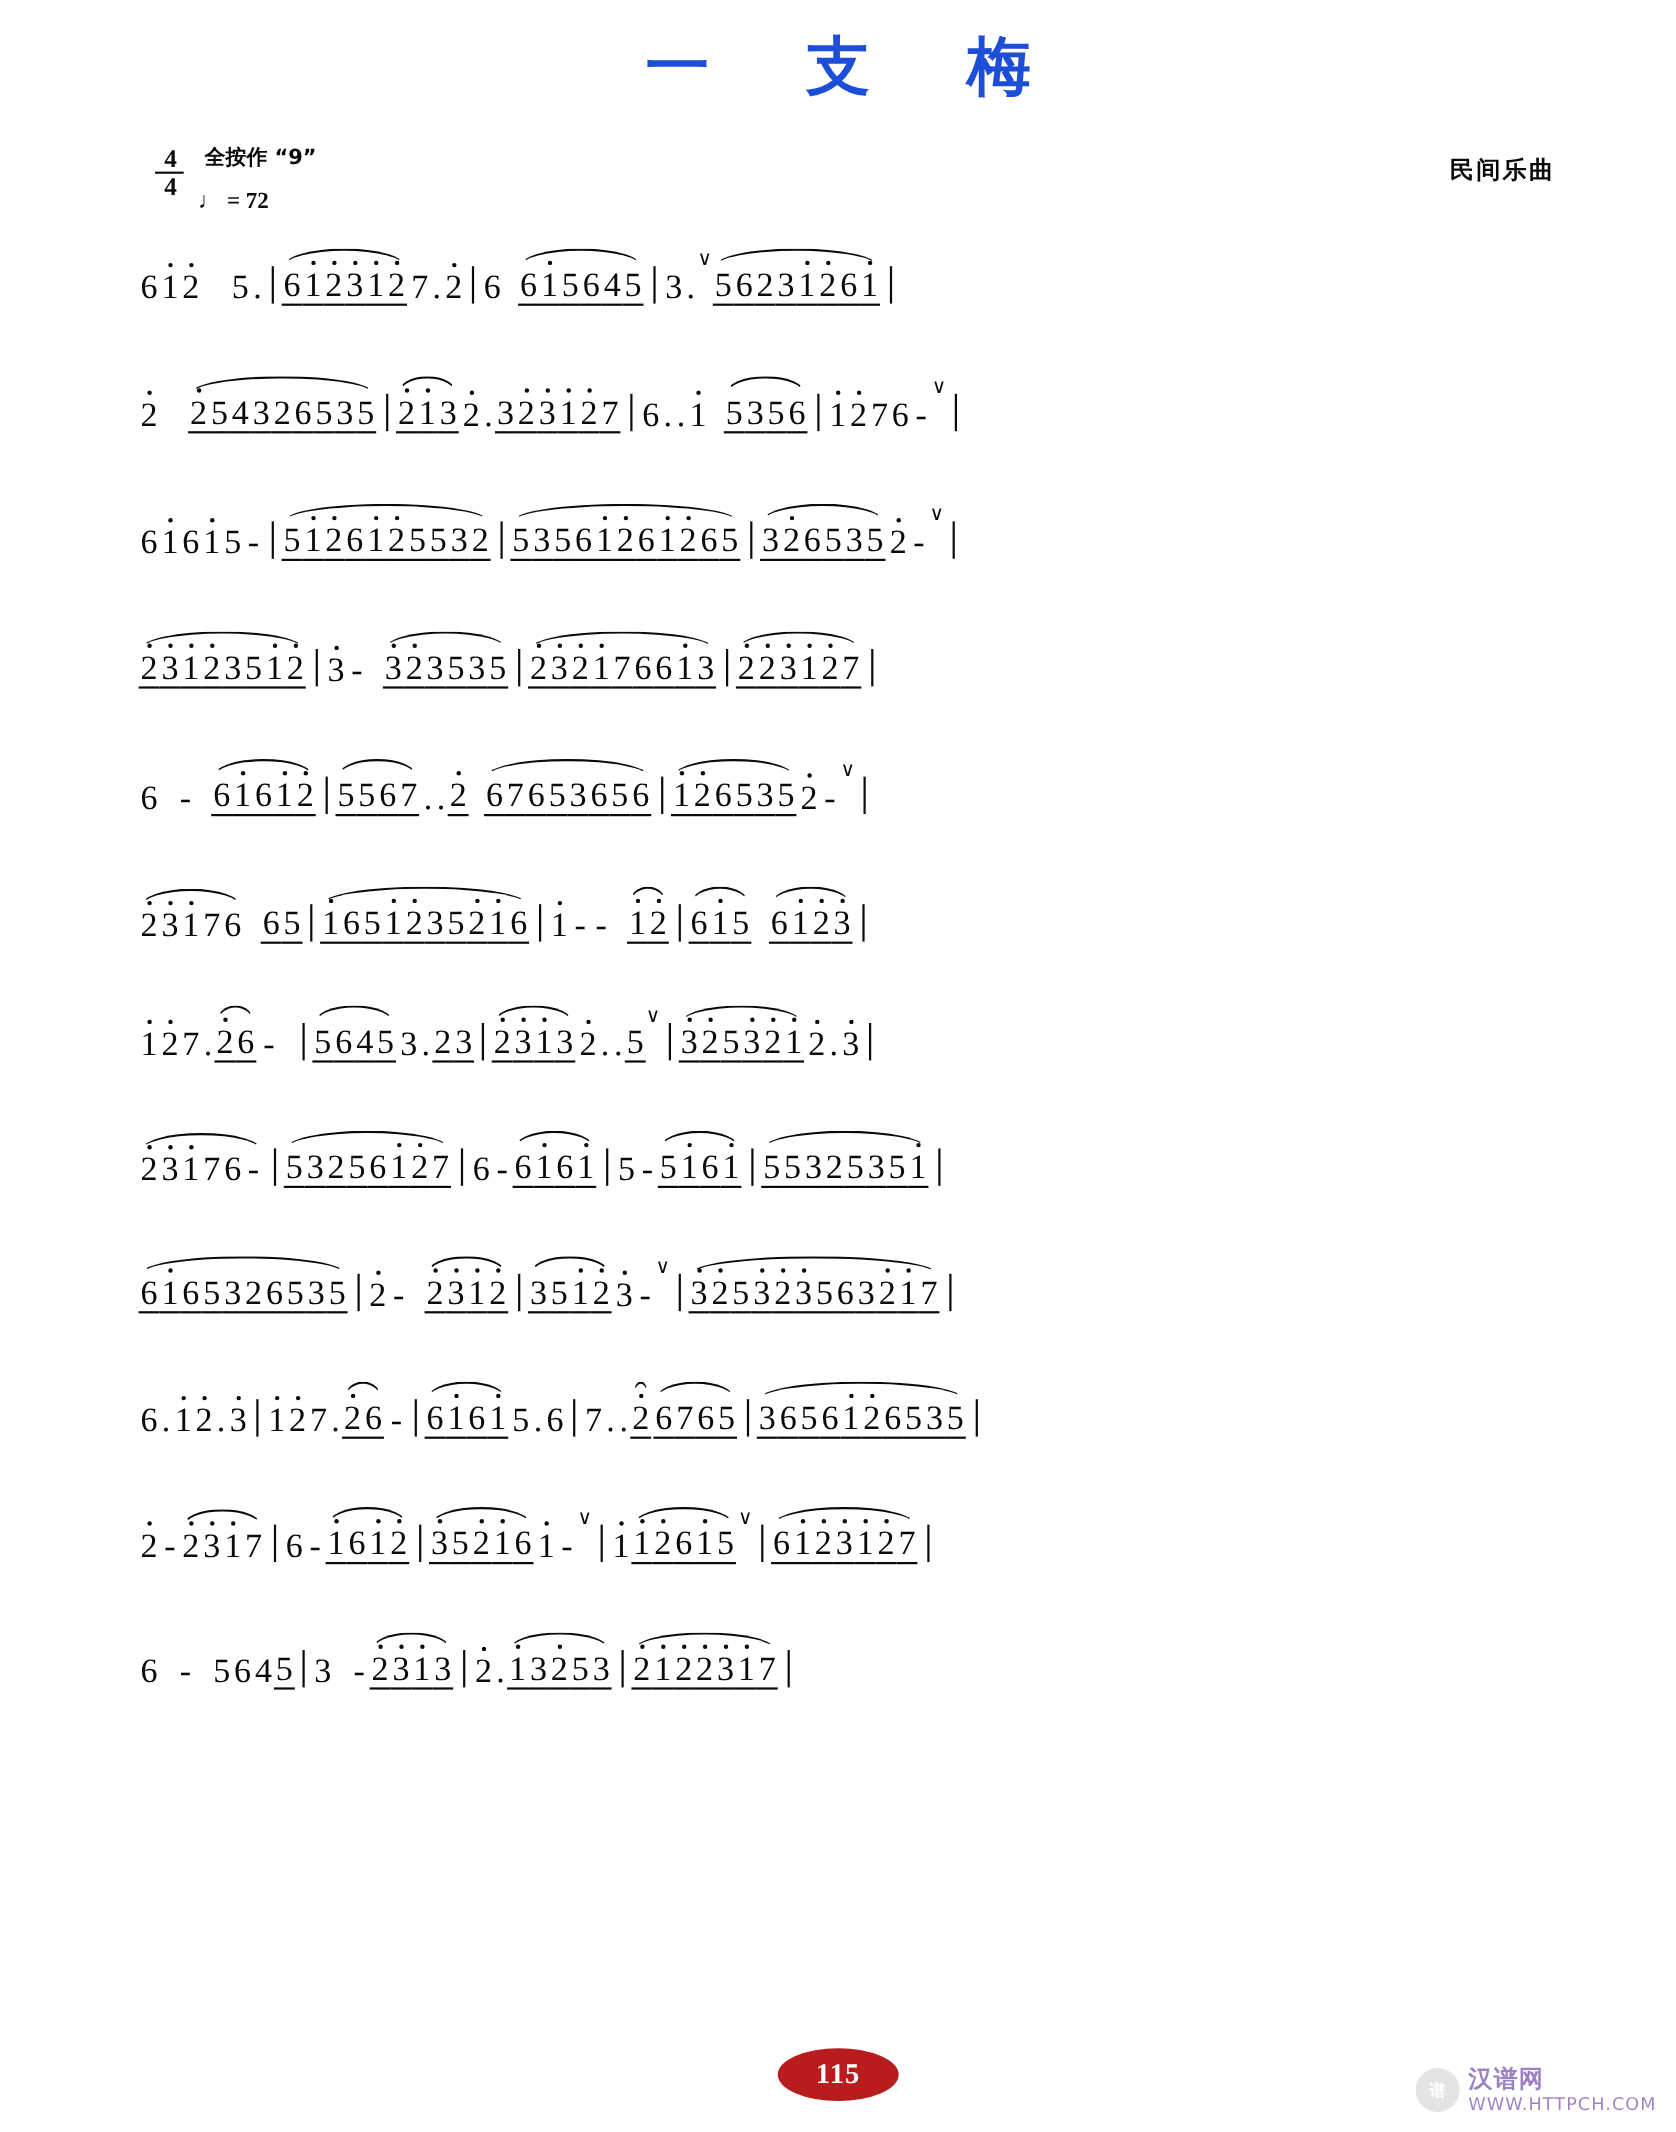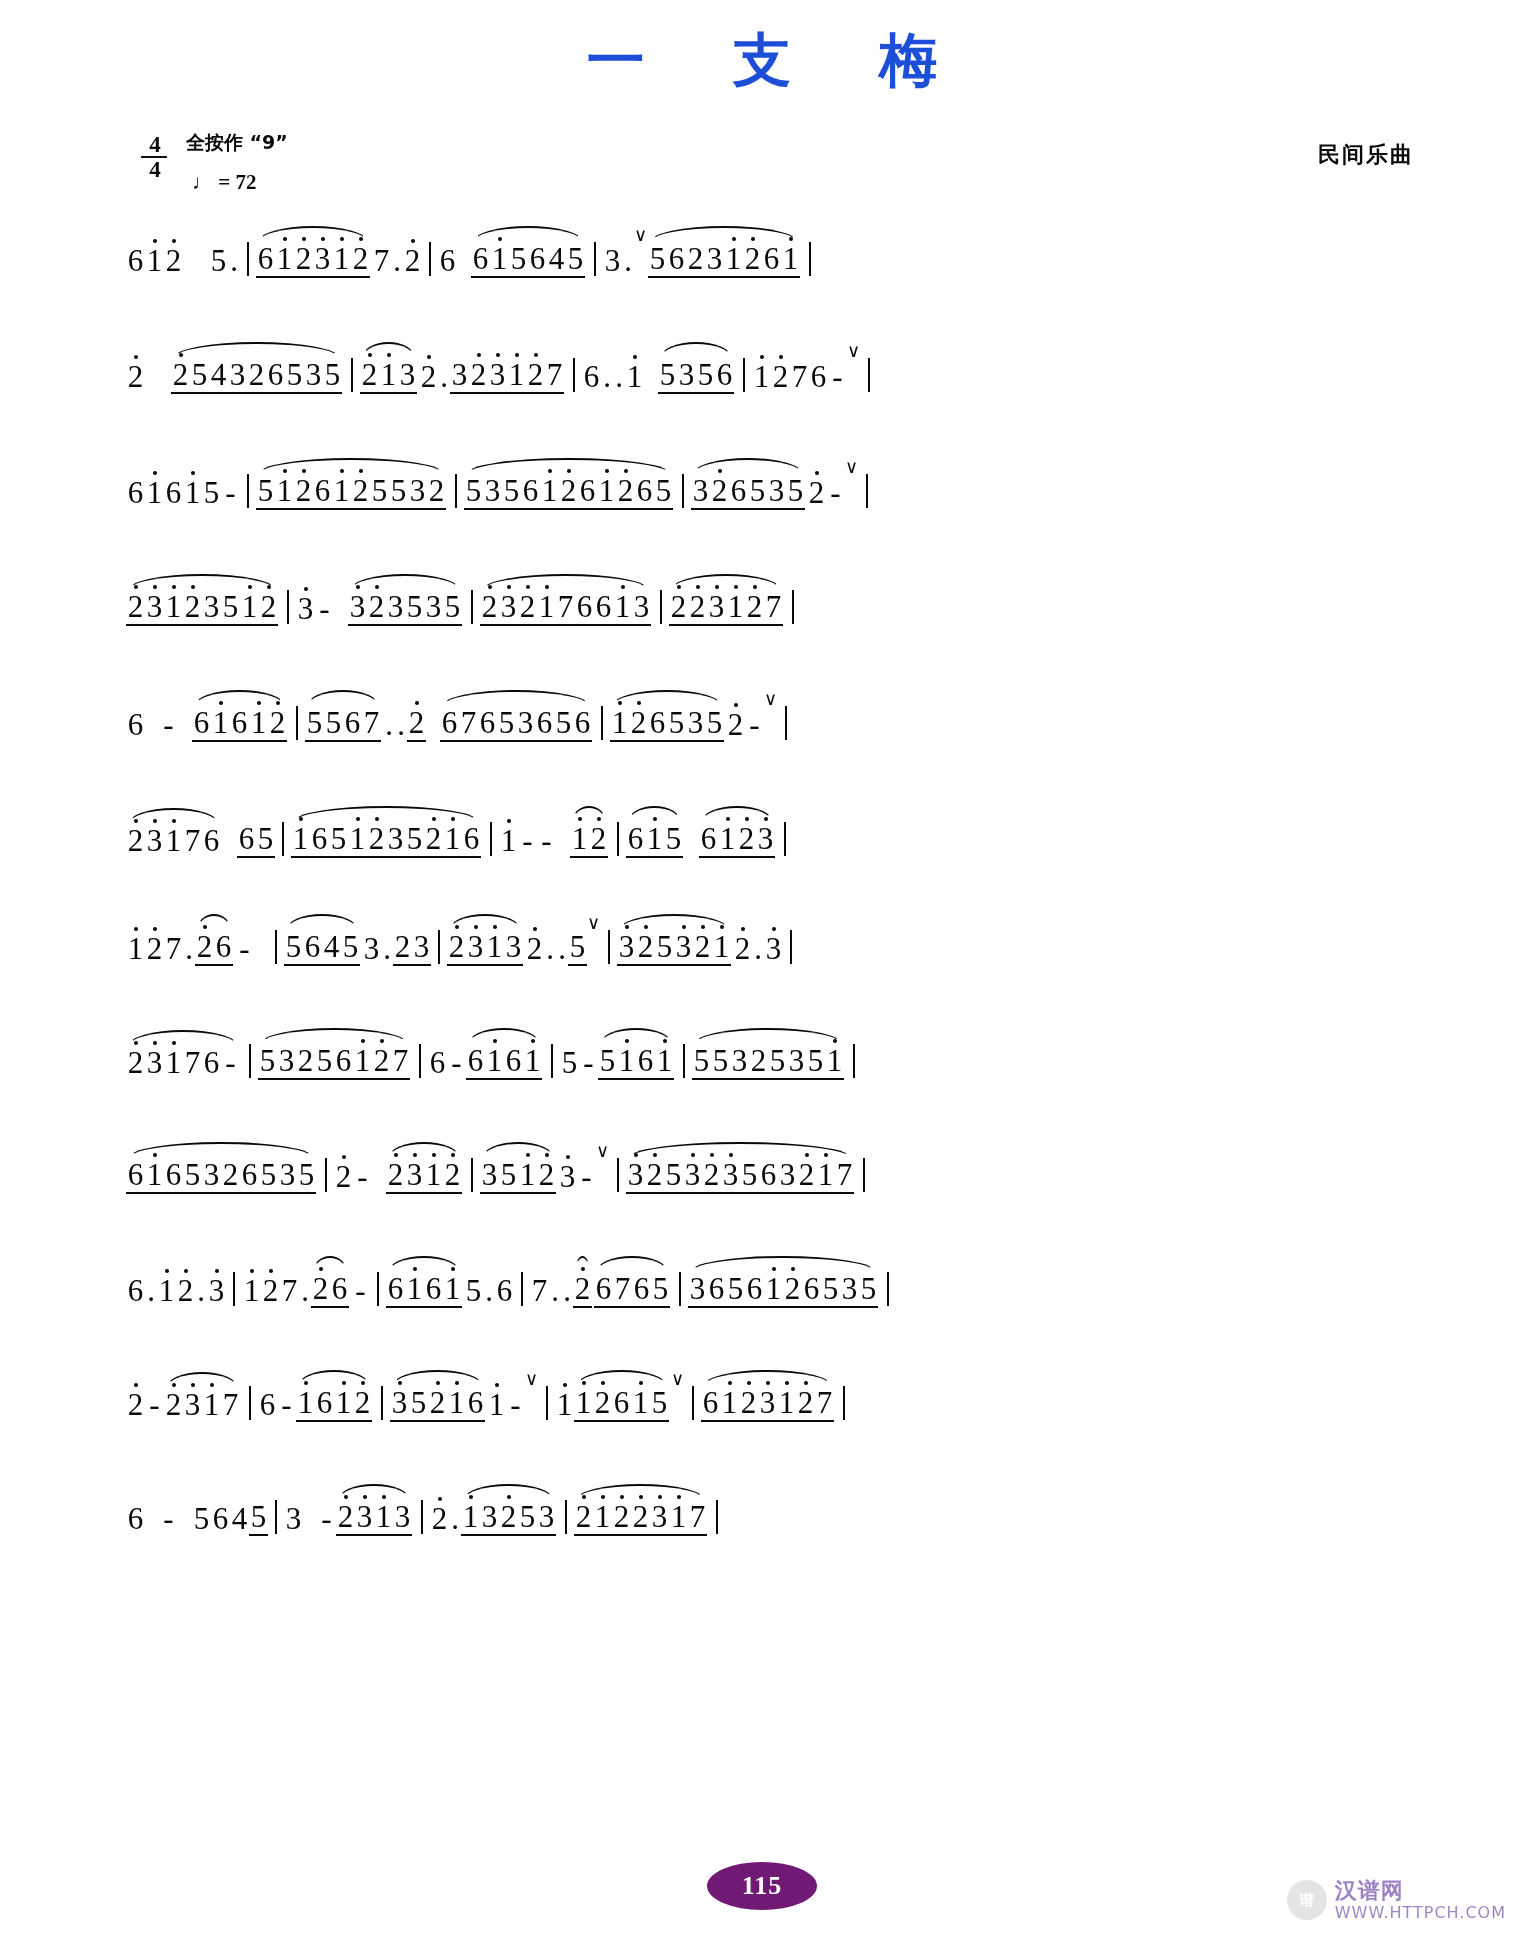--- a/index.html
+++ b/index.html
@@ -67,21 +67,21 @@
     position: absolute;
     left: 46px;
     top: 2px;
     font-family: "DejaVu Sans", sans-serif;
     font-size: 19px;
     font-weight: bold;
     white-space: nowrap;
   }
   .tempo {
     position: absolute;
-    left: 52px;
+    left: 40px;
     top: 42px;
     font-family: "Liberation Serif", serif;
     font-size: 21px;
     font-weight: bold;
     white-space: nowrap;
   }
   .composer {
     position: absolute;
     right: 110px;
     top: 140px;
@@ -188,21 +188,21 @@
   }
 
   
   .page-number {
     position: absolute;
     left: 50%;
     bottom: 28px;
     transform: translateX(-50%);
     width: 110px;
     height: 48px;
-    background: #701a75;
+    background: #b91c1c;
     border-radius: 50%;
     color: #fff;
     font-family: "Liberation Serif", serif;
     font-size: 26px;
     font-weight: bold;
     line-height: 48px;
     text-align: center;
     letter-spacing: 1px;
   }
 

